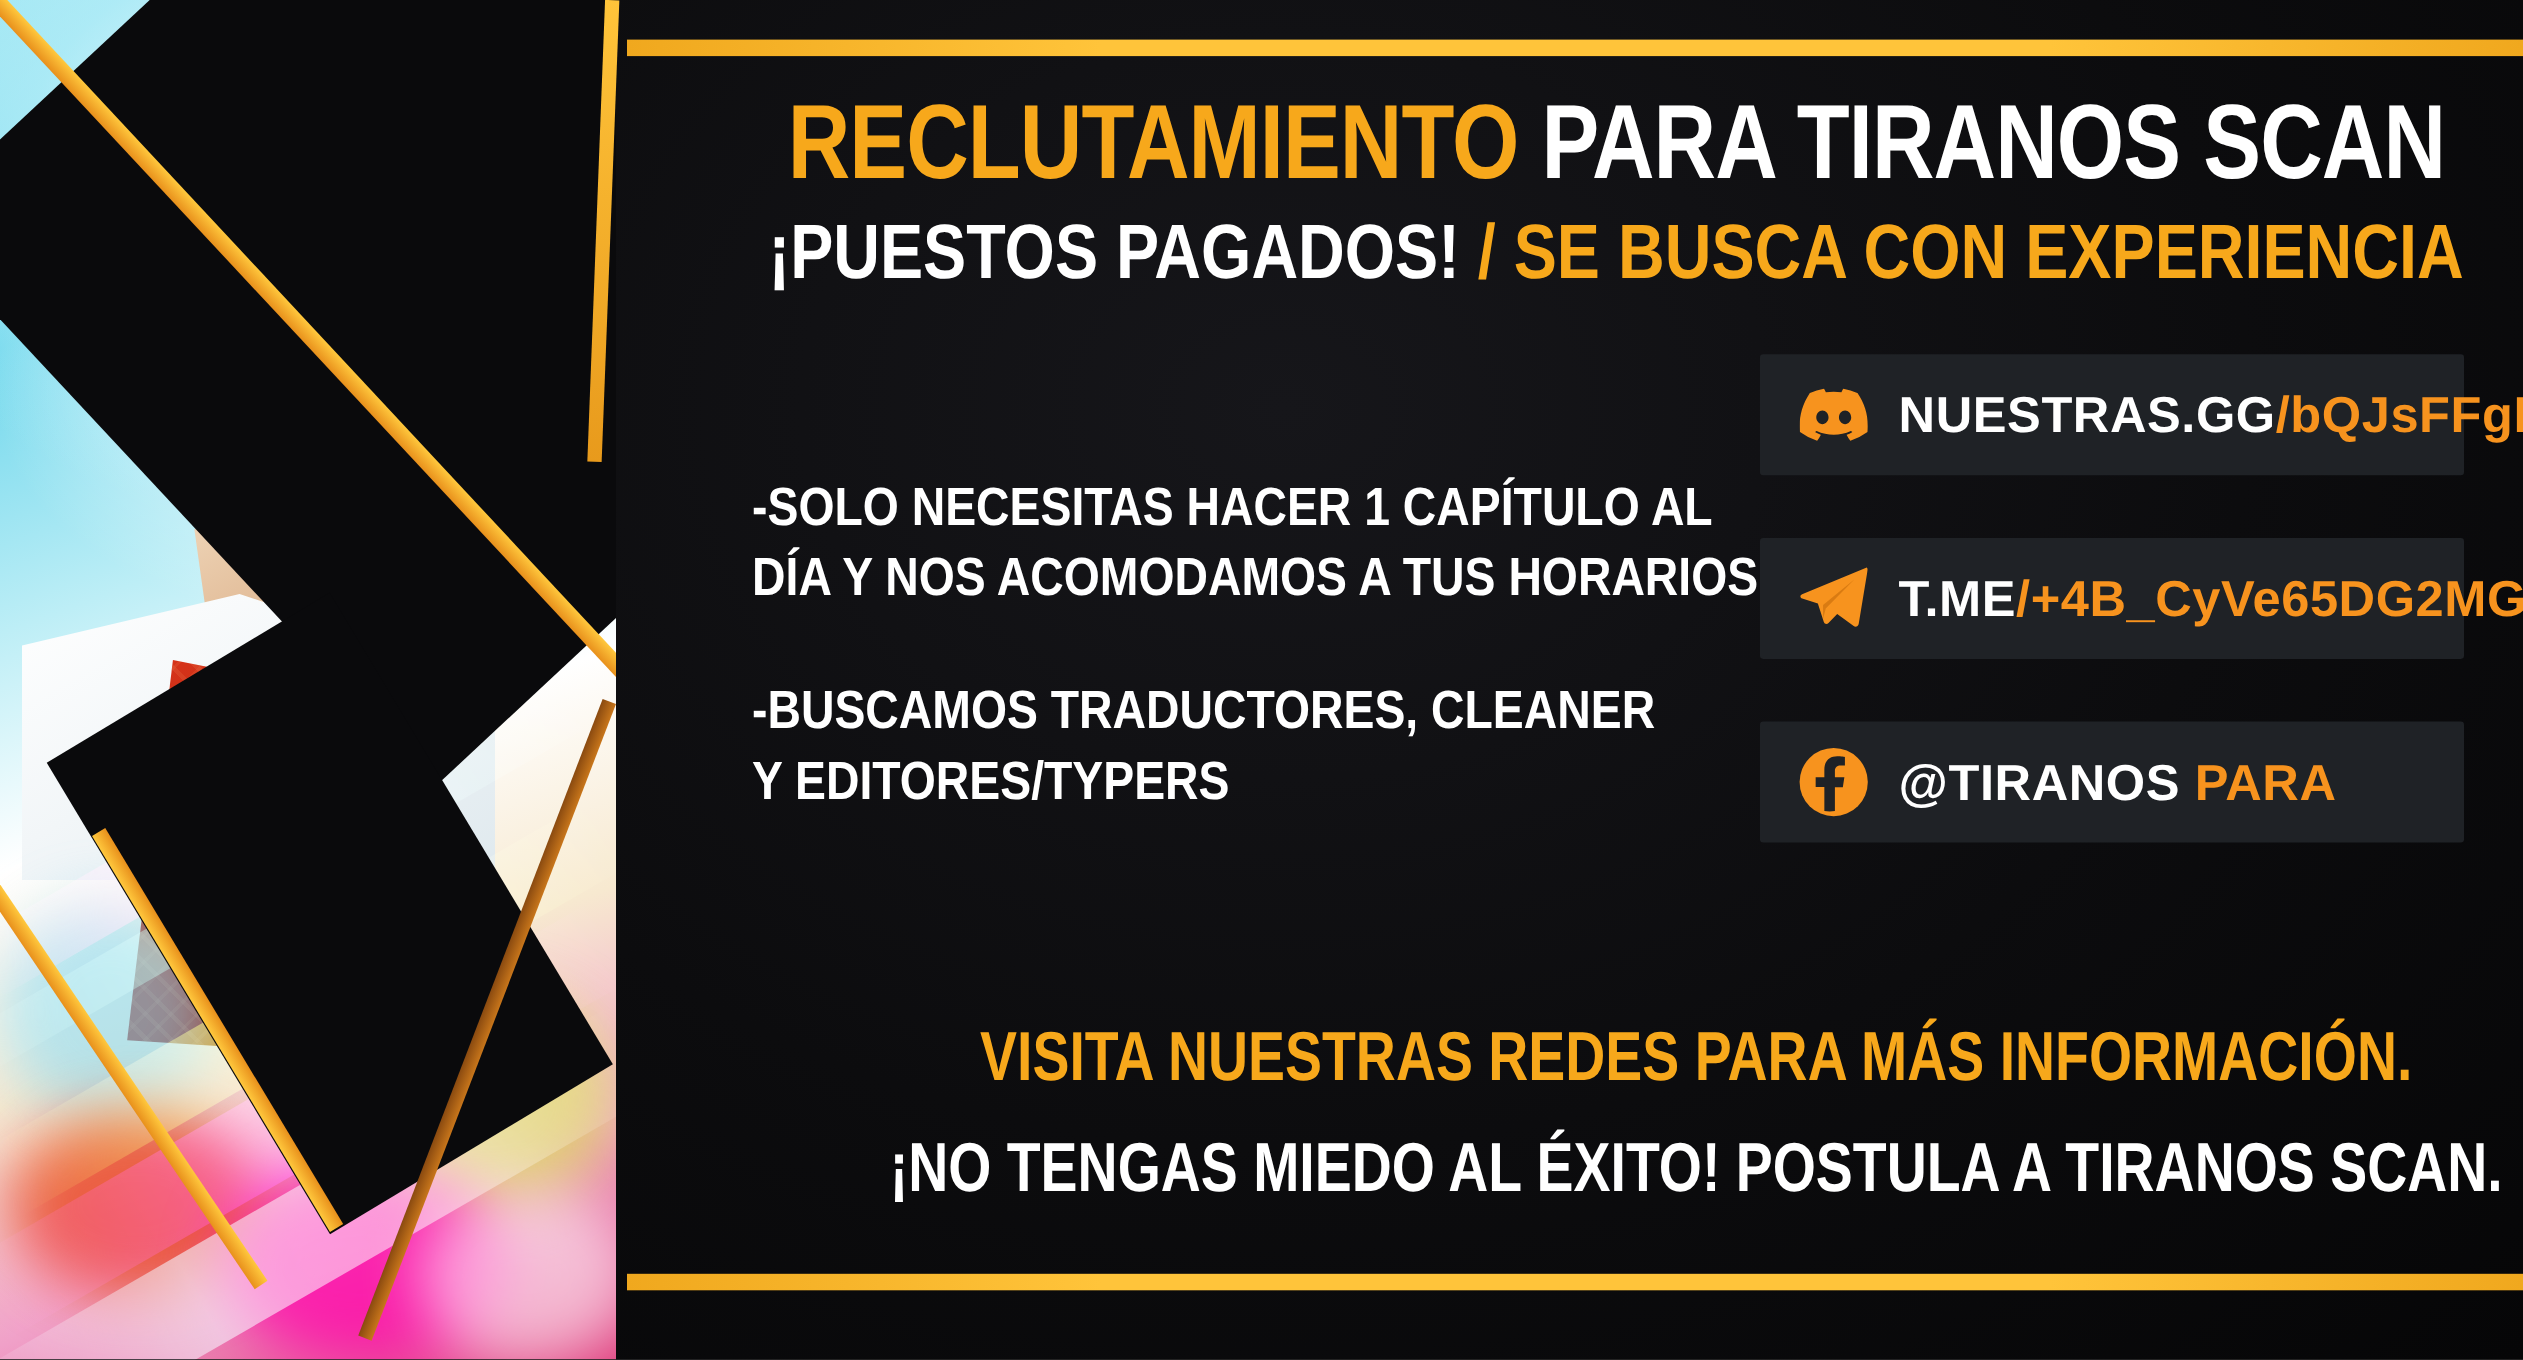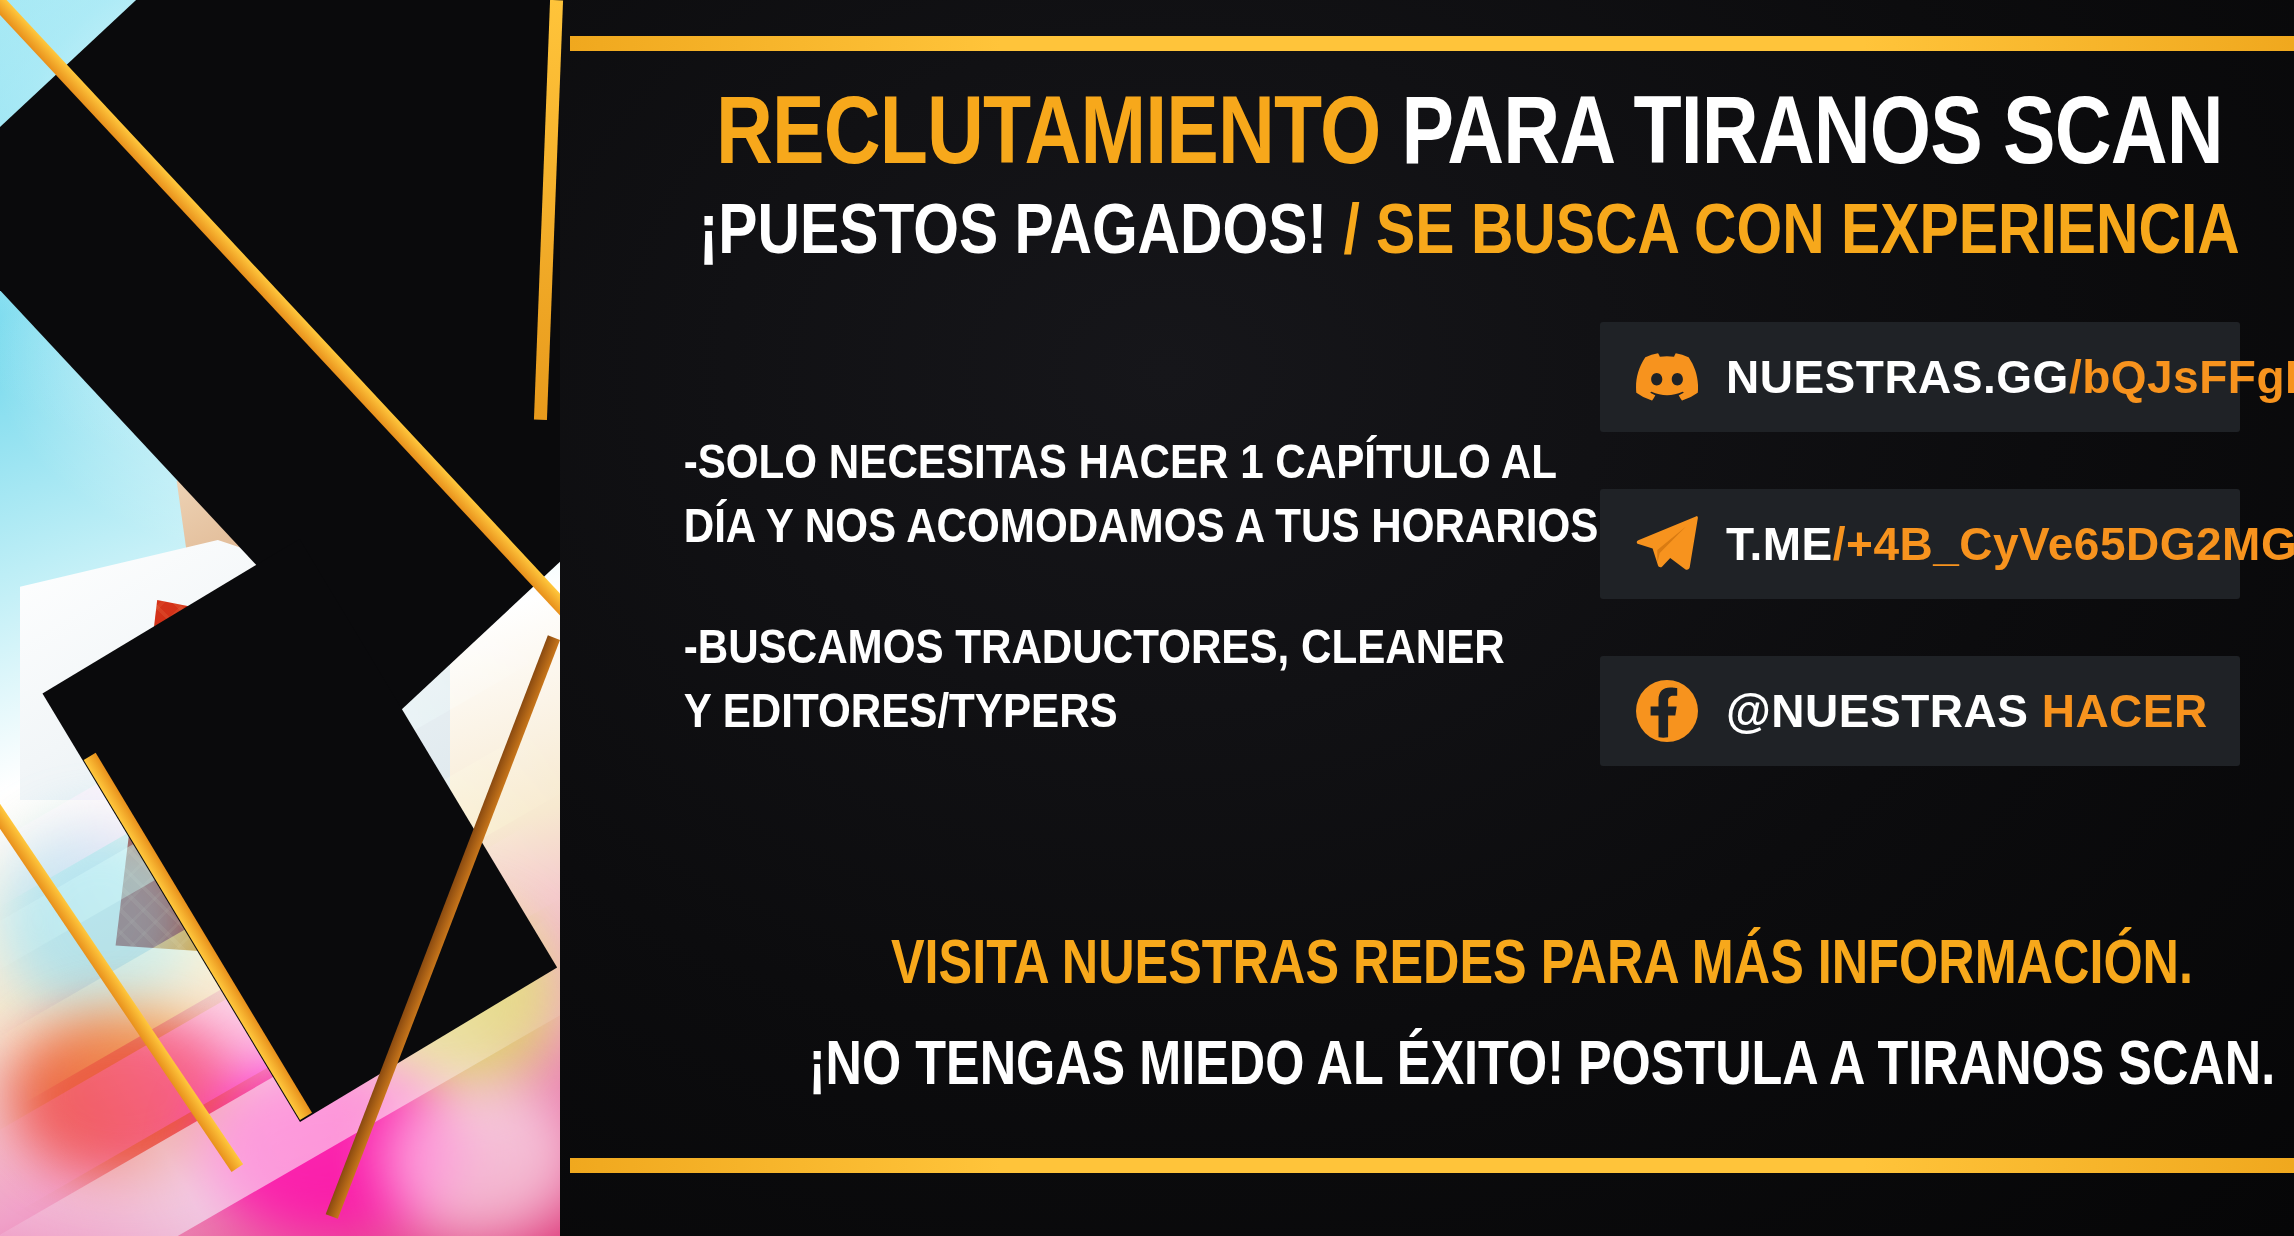--- a/index.html
+++ b/index.html
@@ -211,21 +211,21 @@
       </div>
 
       <div class="cbox">
         <span class="cicon">
           <svg width="64" height="64" viewBox="0 0 64 64">
             <circle cx="32" cy="32" r="31" fill="#f7931e"></circle>
             <path d="M40.3 36.6l1.4-9h-8.6v-5.9c0-2.5 1.2-4.9 5.1-4.9h4V9.1S38.6 8.5 35.2 8.5c-7.1 0-11.7 4.3-11.7 12.1v6.9h-7.9v9h7.9v21.8a31.4 31.4 0 0 0 9.6 0V36.6h7.2Z" fill="#1f2226"></path>
           </svg>
         </span>
         <span class="clabel">
-          <span class="w">@NUESTRAS</span><span>&nbsp;</span><span class="o">HACER</span>
+          <span class="w">@TIRANOS</span><span>&nbsp;</span><span class="o">PARA</span>
         </span>
       </div>
 
     </div>
 
     <div id="cta">
       <div class="cta1">VISITA NUESTRAS REDES PARA MÁS INFORMACIÓN.</div>
       <div class="cta2">¡NO TENGAS MIEDO AL ÉXITO! POSTULA A TIRANOS SCAN.</div>
     </div>
 

